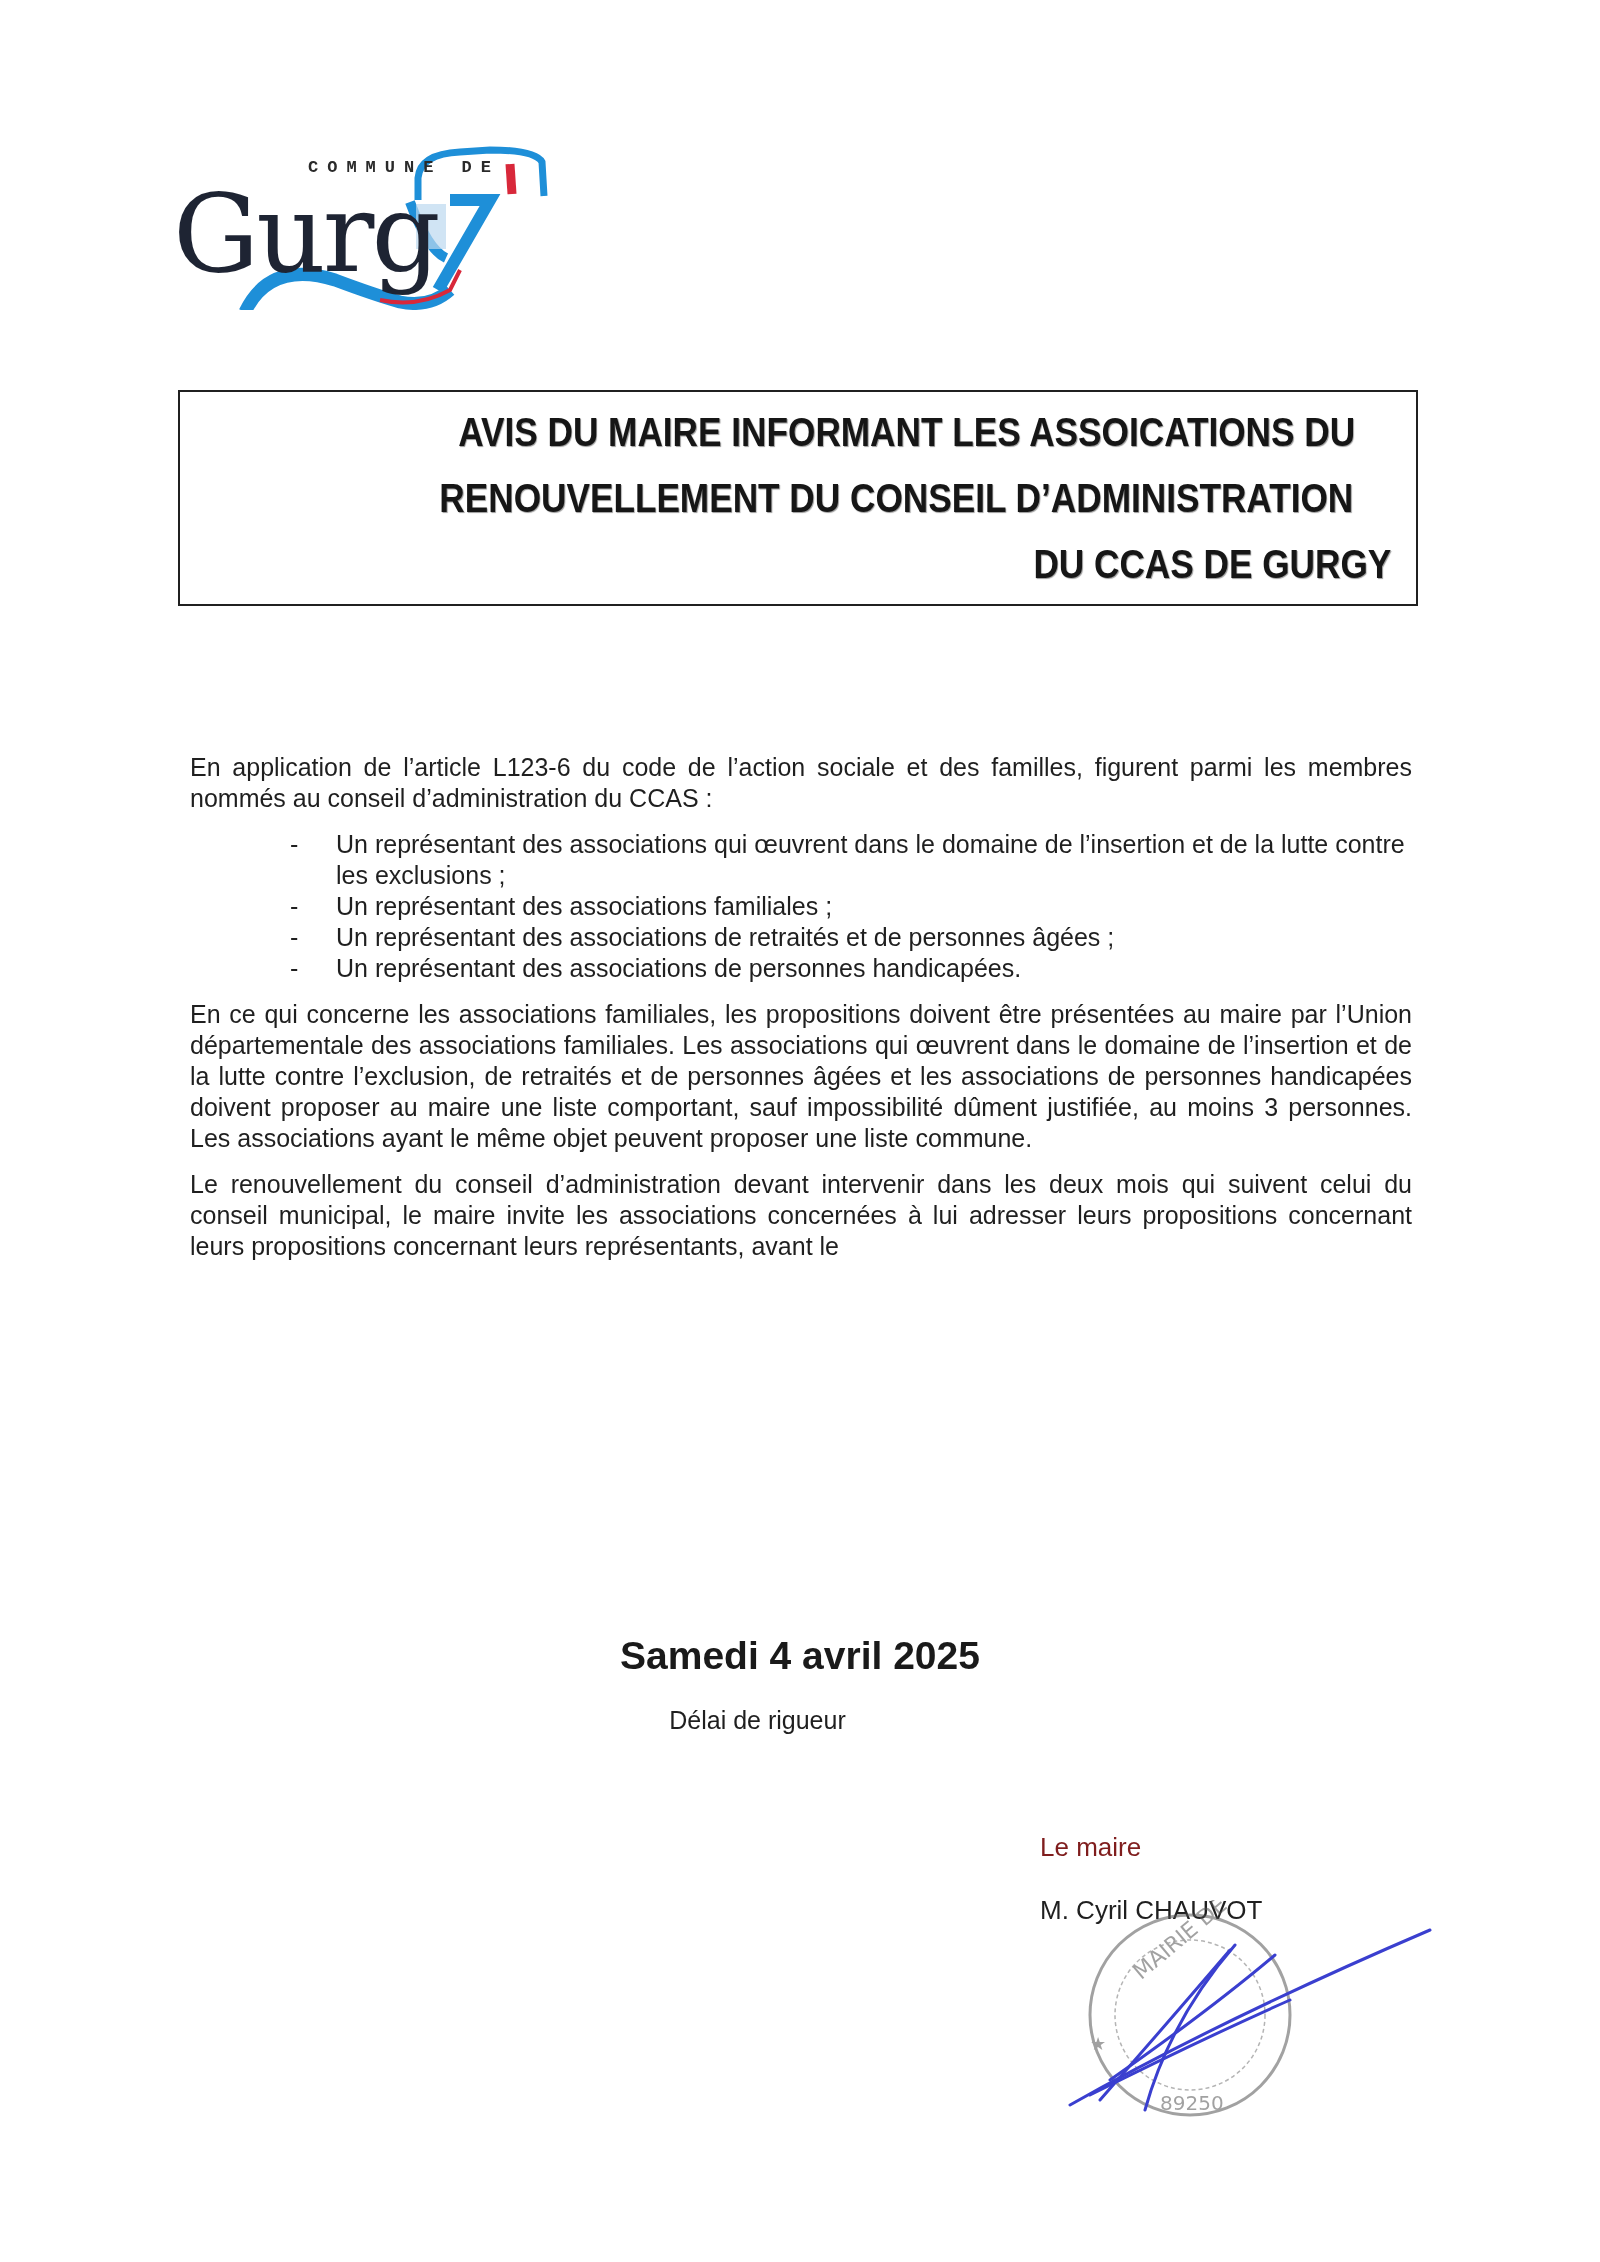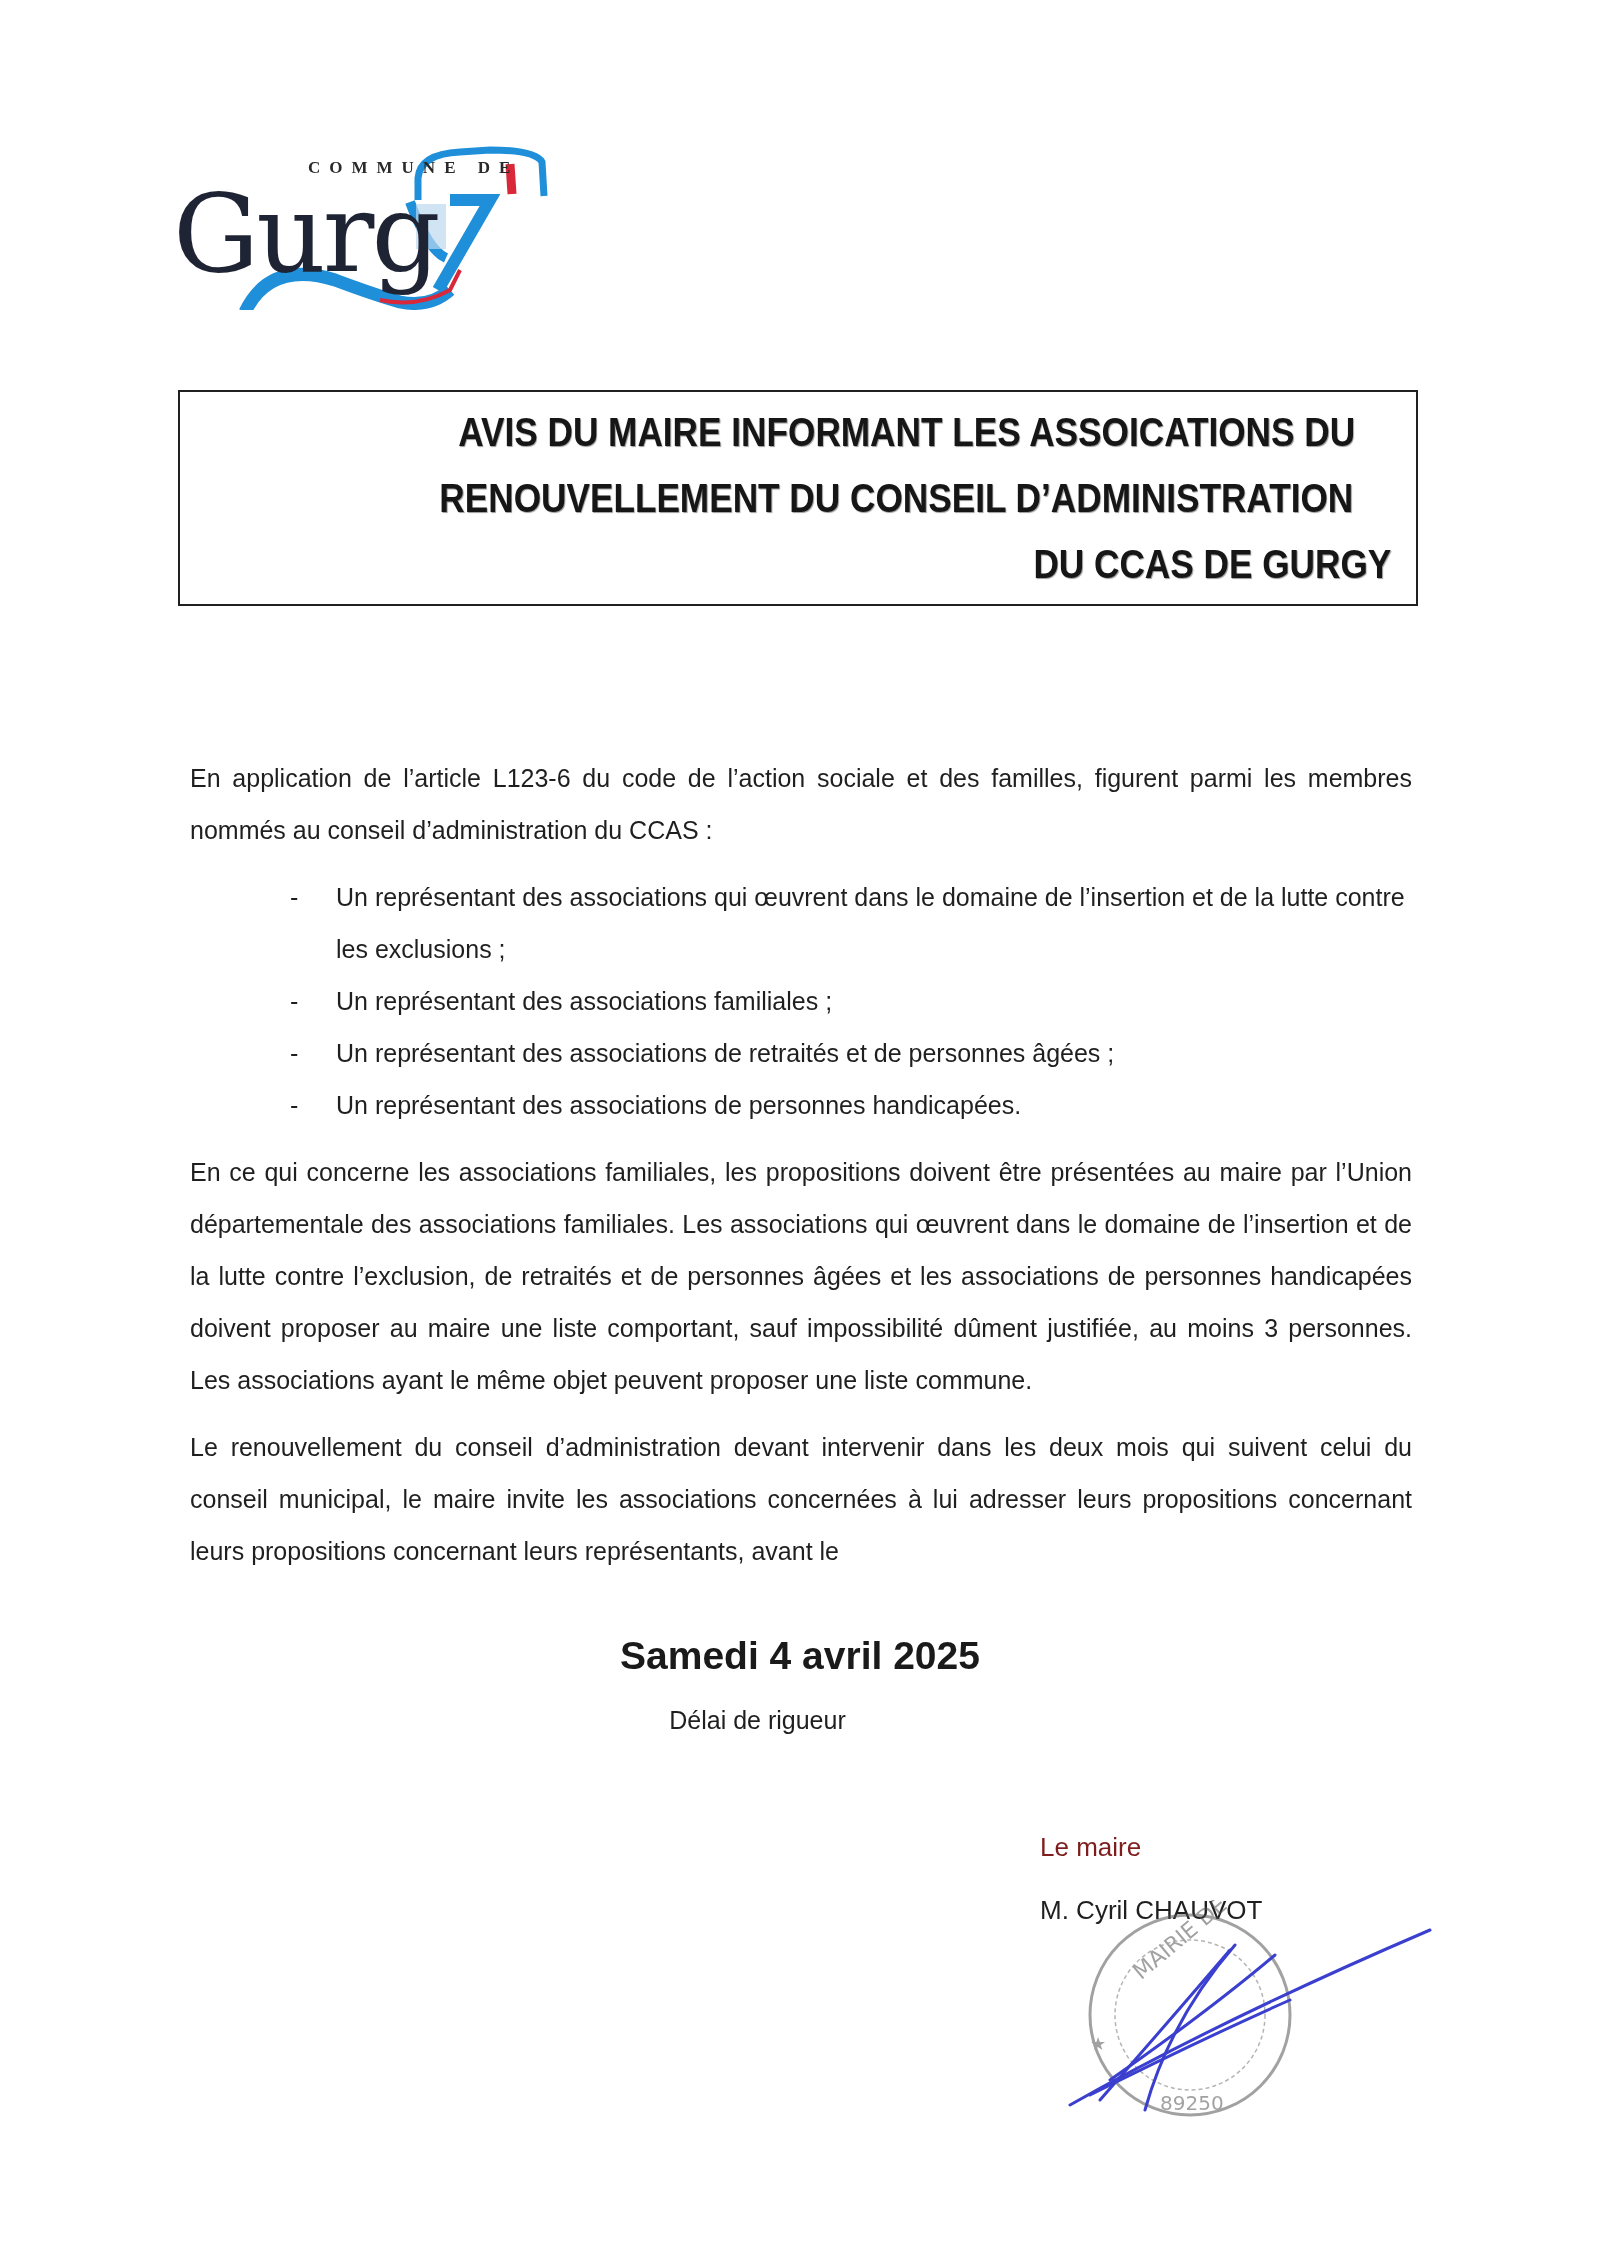--- a/index.html
+++ b/index.html
@@ -2,36 +2,36 @@
 <html><head>
 <meta charset="utf-8">
 <style>
   html, body { margin: 0; padding: 0; background: #ffffff; }
   body { width: 1600px; height: 2262px; position: relative; overflow: hidden;
          font-family: "Liberation Sans", "DejaVu Sans", sans-serif; color: #1c1c1c; }
 
   
   .logo { position: absolute; left: 160px; top: 140px; width: 420px; height: 170px; }
   .logo .commune { position: absolute; left: 148px; top: 18px; font-size: 17px; letter-spacing: 9px;
-                   color: #2a2a2a; font-family: Liberation Serif, serif; font-weight: bold; }
+                   color: #2a2a2a; font-family: Liberation Mono, monospace; font-weight: bold; }
   .logo .gurg { position: absolute; left: 13px; top: 18px; font-family: "DejaVu Serif", serif;
                 font-size: 108px; color: #1e2433; letter-spacing: -3px; line-height: 1; }
   .logo svg { position: absolute; left: 0; top: 0; }
 
   
   .title-box { position: absolute; left: 178px; top: 390px; width: 1240px; height: 216px;
                border: 2.5px solid #202020; box-sizing: border-box;
                display: flex; flex-direction: column; align-items: flex-end; justify-content: center; }
   .title-box .line { font-family: "Liberation Sans", sans-serif; font-weight: bold; font-size: 40px;
                      color: #161616; line-height: 66px; transform: scaleX(0.88); white-space: nowrap;
                      text-shadow: 1px 1px 1px #9a9a9a; }
 
   
   .body { position: absolute; left: 190px; top: 752px; width: 1222px;
-          font-size: 25px; line-height: 52px; color: #1f1f1f; }
+          font-size: 25px; line-height: 31px; color: #1f1f1f; }
   .body p { margin: 0; text-align: justify; }
   .body p.intro { margin-bottom: 15px; }
   .body ul { list-style: none; margin: 0 0 15px 0; padding: 0; }
   .body ul li { position: relative; padding-left: 146px; }
   .body ul li .dash { position: absolute; left: 100px; top: 0; }
   .body p.para { margin-bottom: 15px; }
 
   
   .deadline { position: absolute; left: 0; width: 1600px; top: 1634px; text-align: center;
               font-weight: bold; font-size: 39px; color: #1a1a1a; }

